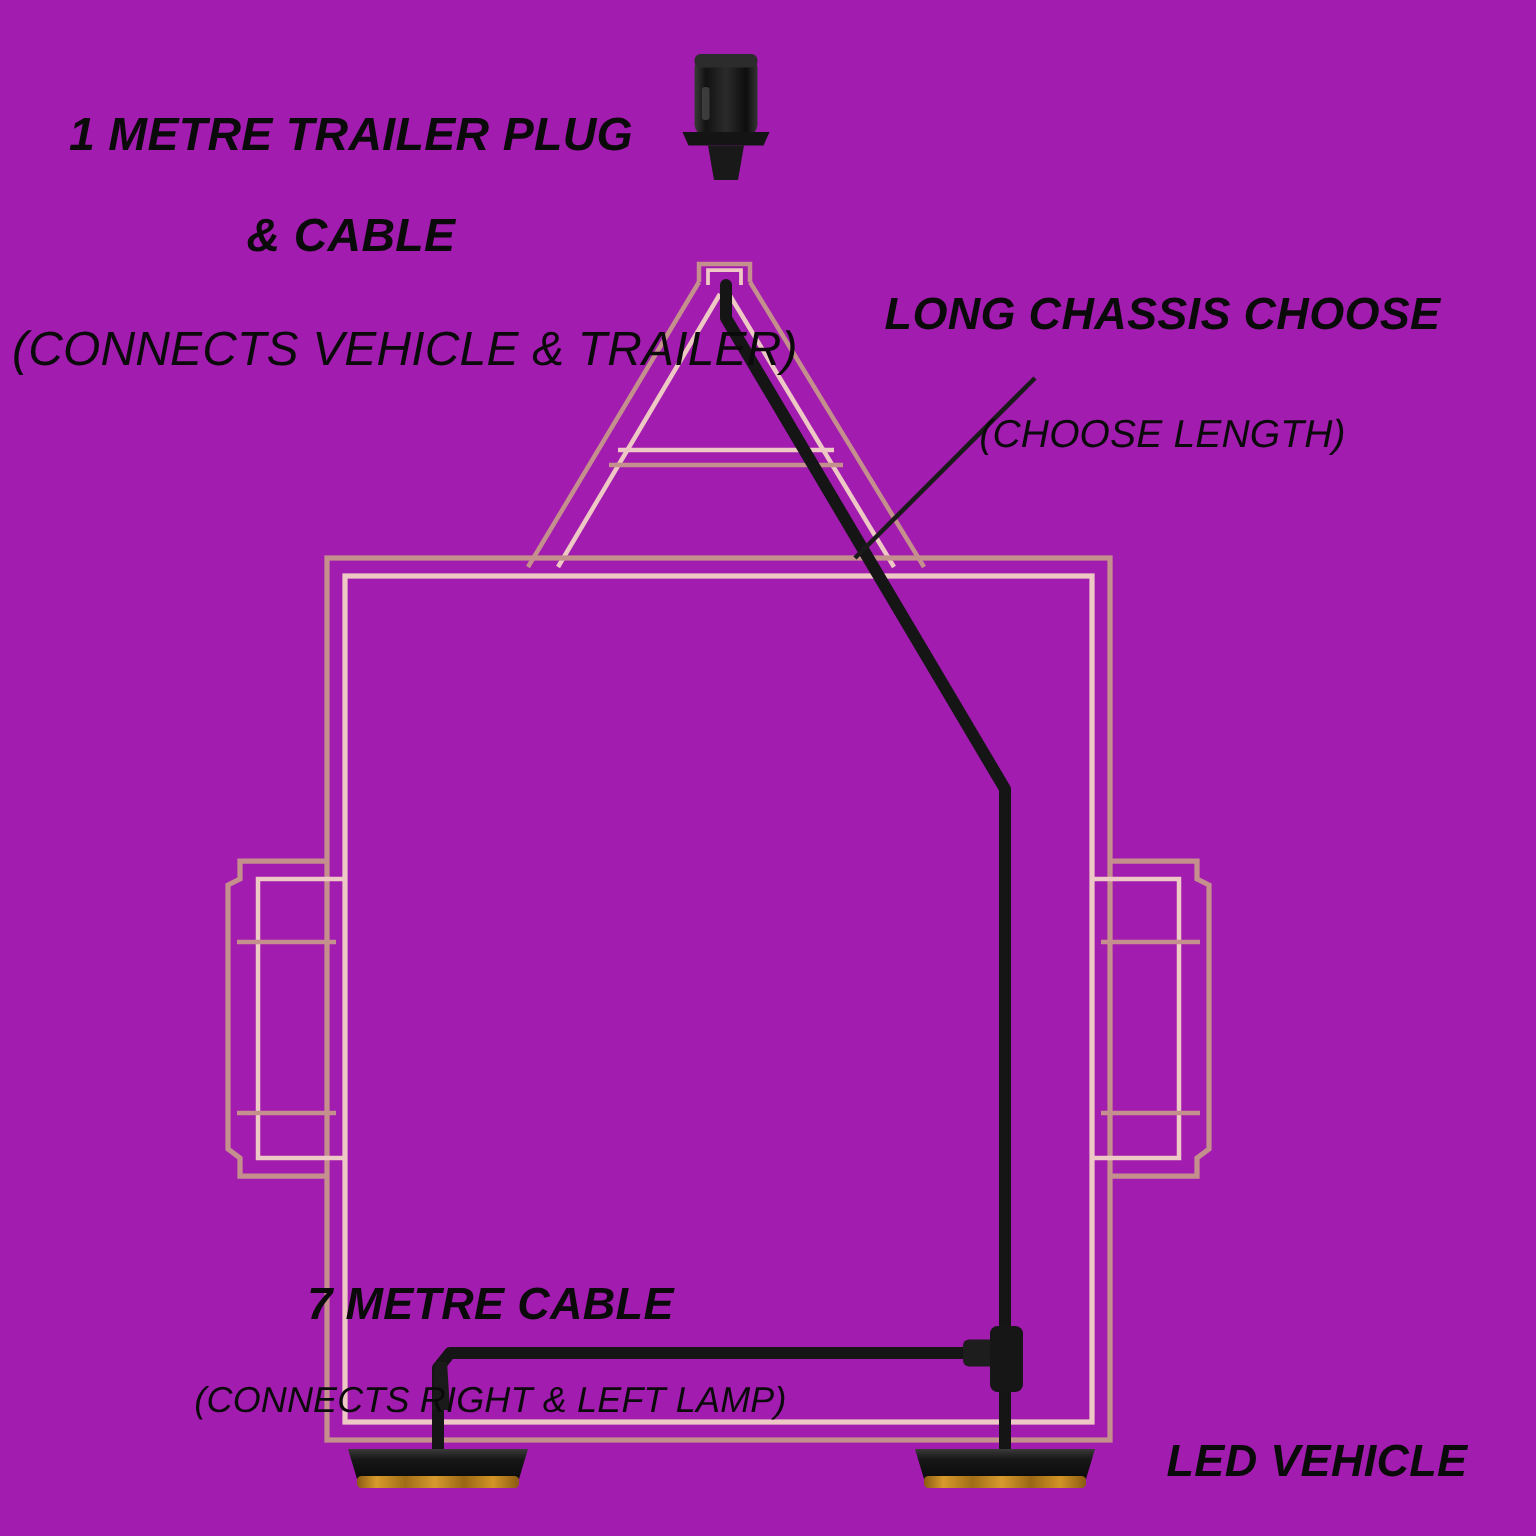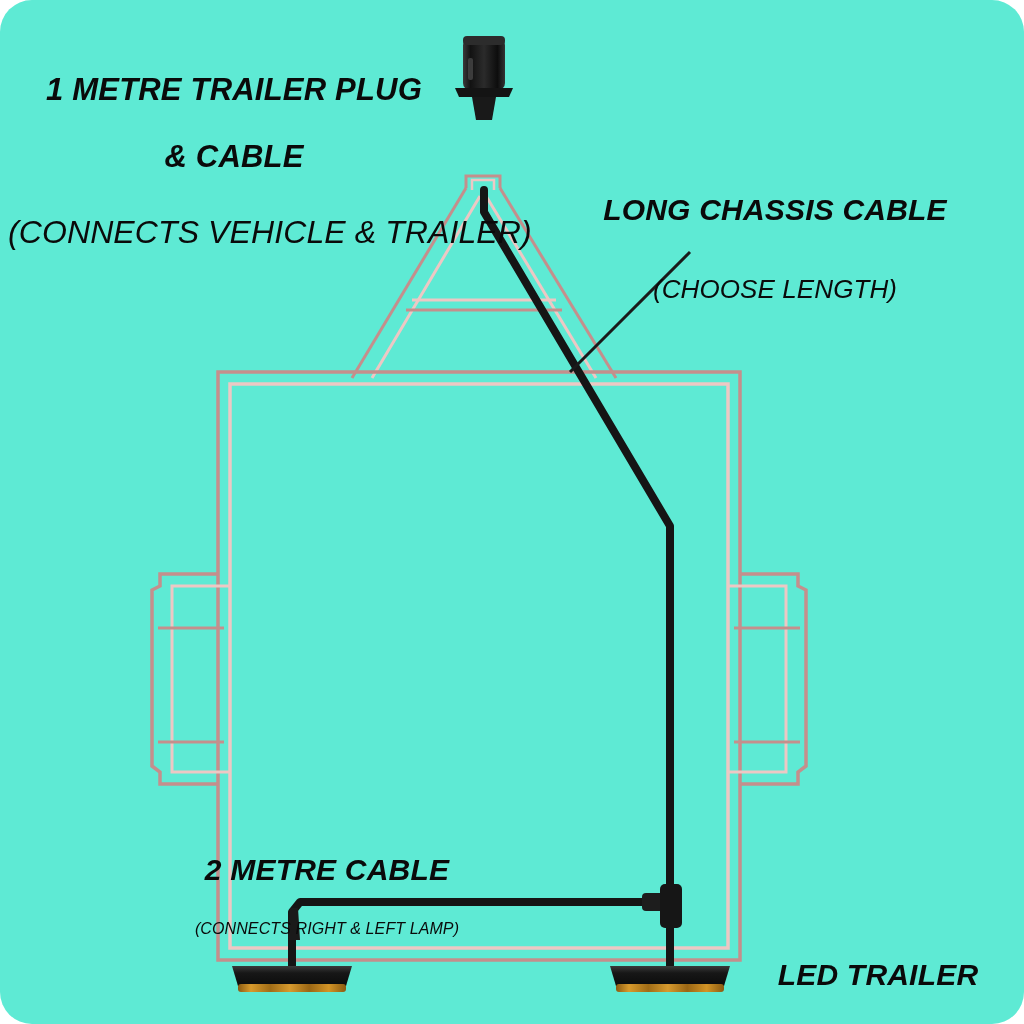--- a/index.html
+++ b/index.html
@@ -8,23 +8,22 @@
     padding: 0;
     background: #ffffff;
   }
   body {
     font-family: "Liberation Sans", sans-serif;
   }
   #stage {
     position: relative;
     width: 1024px;
     height: 1024px;
-    background: #5eead4;
+    background: #a21caf;
     overflow: hidden;
-    border-radius: 32px;
   }
   #diagram-svg {
     position: absolute;
     left: 0;
     top: 0;
     width: 1024px;
     height: 1024px;
   }
   .lbl {
     position: absolute;
@@ -66,21 +65,21 @@
   #label-chassis .hd { font-size: 30px; }
   #label-chassis .sub { margin-top: 17px; font-size: 26px; }
 
   #label-cable2 {
     left: 92px;
     top: 820px;
     width: 470px;
     text-align: center;
   }
   #label-cable2 .hd { font-size: 30px; }
-  #label-cable2 .sub { margin-top: 2px; font-size: 16px; }
+  #label-cable2 .sub { margin-top: 2px; font-size: 24px; }
 
   #label-lights {
     left: 740px;
     top: 925px;
     width: 276px;
     text-align: center;
   }
   #label-lights .hd { font-size: 30px; }
 </style>
 </head>
@@ -210,27 +209,27 @@
     </g>
   </svg>
 
   <div class="lbl" id="label-plug">
     <span class="hd">1 METRE TRAILER PLUG</span>
     <span class="hd l2">&amp; CABLE</span>
     <span class="sub">(CONNECTS VEHICLE &amp; TRAILER)</span>
   </div>
 
   <div class="lbl" id="label-chassis">
-    <span class="hd">LONG CHASSIS CABLE</span>
+    <span class="hd">LONG CHASSIS CHOOSE</span>
     <span class="sub">(CHOOSE LENGTH)</span>
   </div>
 
   <div class="lbl" id="label-cable2">
-    <span class="hd">2 METRE CABLE</span>
+    <span class="hd">7 METRE CABLE</span>
     <span class="sub">(CONNECTS RIGHT &amp; LEFT LAMP)</span>
   </div>
 
   <div class="lbl" id="label-lights">
-    <span class="hd">LED TRAILER</span>
+    <span class="hd">LED VEHICLE</span>
     
   </div>
 
 </div>
 
 </body></html>

